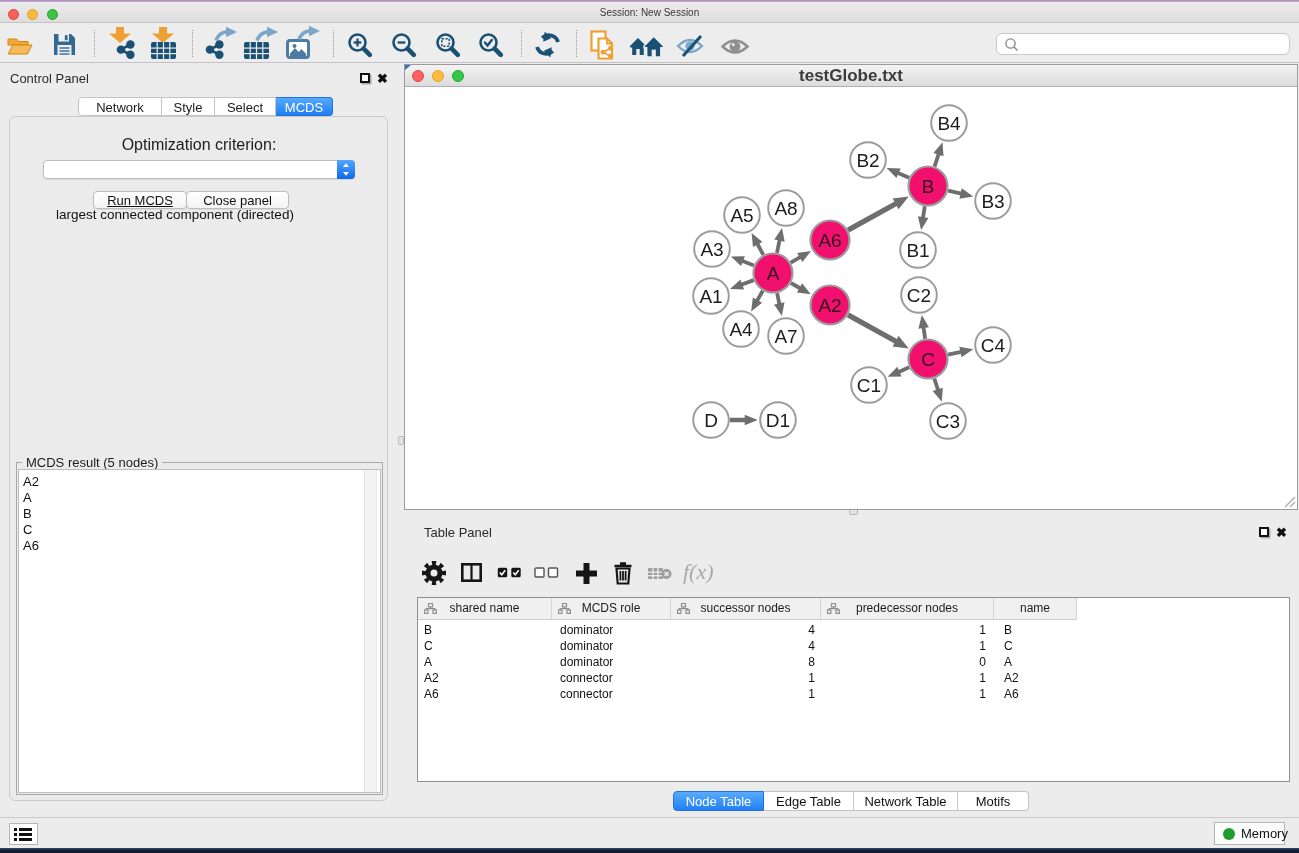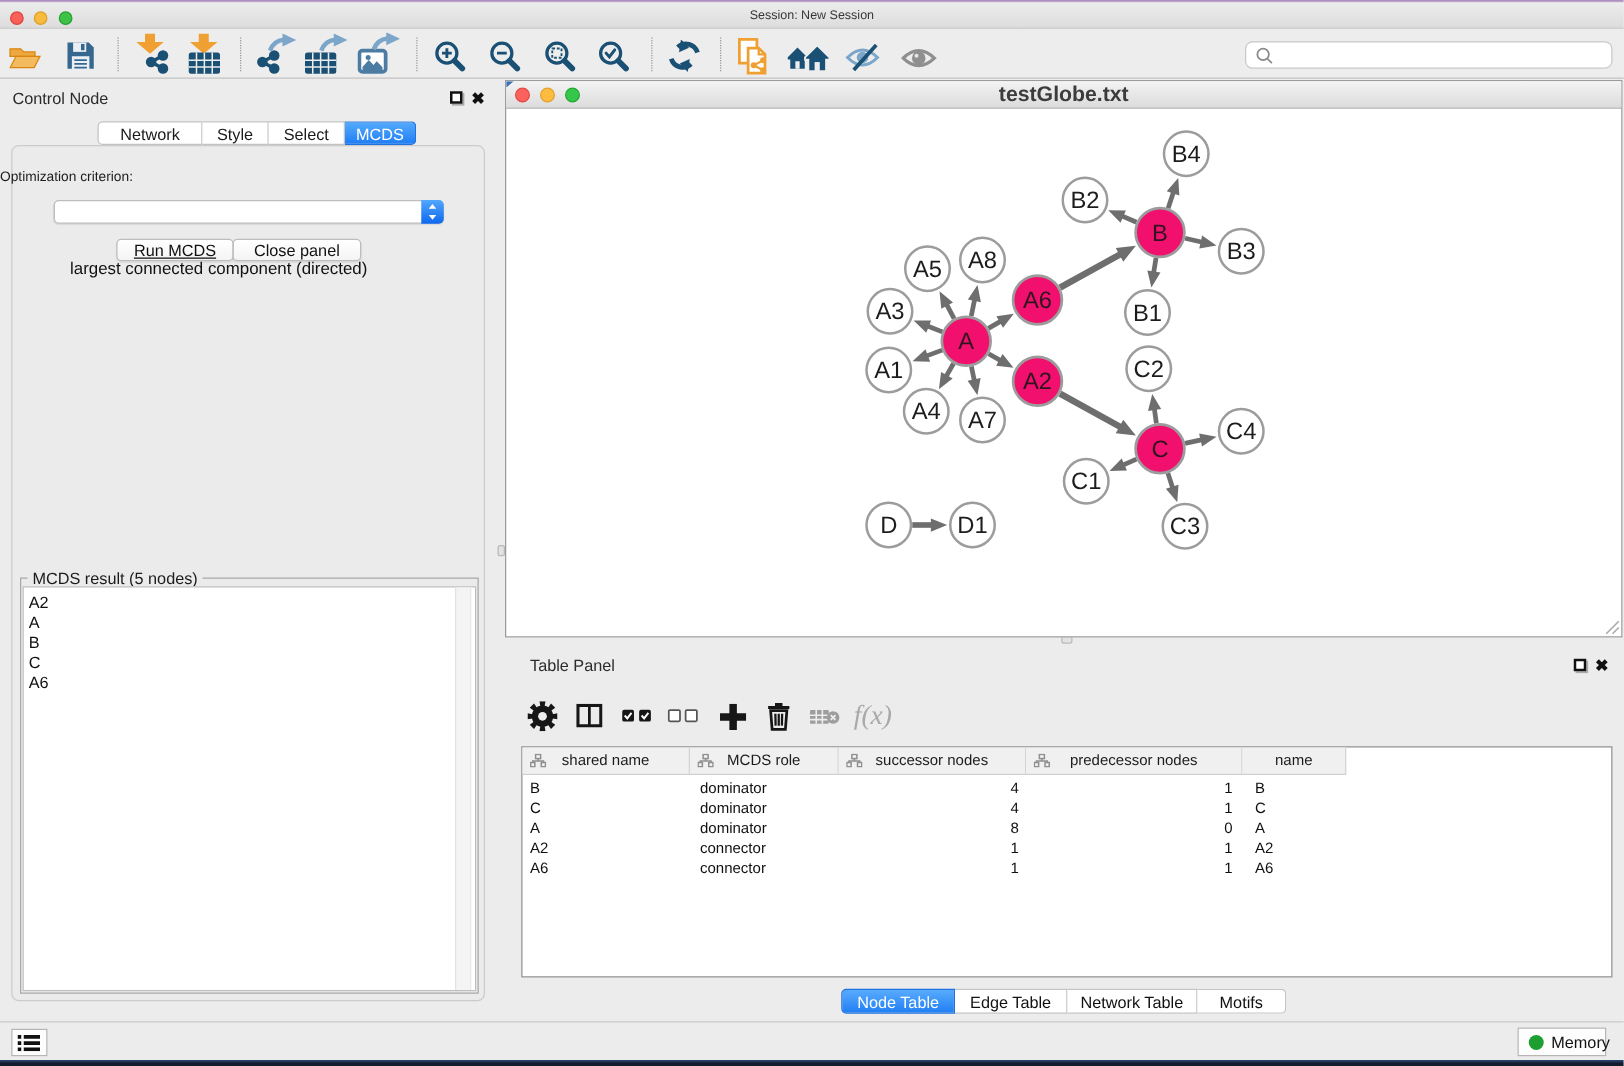--- a/index.html
+++ b/index.html
@@ -15,21 +15,21 @@
 #searchbox{left:996px;top:9px;width:294px;height:22px;background:#fff;border:1px solid #c9c9c9;border-radius:6px;}
 
 #cp-title{left:10px;top:71px;font-size:13px;color:#2b2b2b;}
 .hdr-float{width:10px;height:10px;border:2px solid #111;background:#fff;box-shadow:1.5px 1.5px 0 #aaa;}
 .hdr-x{font-size:13px;font-weight:bold;color:#111;line-height:11px;}
 #cp-panel{left:9px;top:116px;width:379px;height:685px;background:#ebebeb;border:1px solid #cbcbcb;border-radius:6px;}
 .tabrow{display:flex;}
 .tab{height:19px;line-height:19px;font-size:13px;color:#1a1a1a;background:#fff;border:1px solid #c4c4c4;border-left:none;text-align:center;}
 .tab.first{border-left:1px solid #c4c4c4;border-radius:4px 0 0 4px;}
 .tab.sel{background:linear-gradient(#55aafd,#1f7ef4);color:#fff;border-color:#1f72e0;border-radius:0 4px 4px 0;}
-#optlabel{left:0;top:136px;width:398px;font-size:11px;color:#1d1d1d;}
+#optlabel{left:0;top:136px;width:398px;text-align:center;font-size:16px;color:#1d1d1d;}
 #dropdown{left:43px;top:160px;width:312px;height:19px;background:#fff;border:1px solid #bdbdbd;border-radius:4px;box-shadow:0 1px 1px rgba(0,0,0,.08);}
 #dropdown .dtext{position:absolute;left:12px;top:0;font-size:13.5px;line-height:18px;color:#111;margin-top:45px;}
 #dropdown .spin{position:absolute;right:-1px;top:-1px;width:18px;height:19px;border-radius:0 4px 4px 0;background:linear-gradient(#52a7fd,#0f68ee);}
 .btn{height:18px;line-height:17px;background:linear-gradient(#ffffff,#f4f4f4);border:1px solid #bdbdbd;border-radius:4px;font-size:13px;color:#111;text-align:center;box-shadow:0 1px 1px rgba(0,0,0,.07);}
 #groupbox{left:16px;top:462px;width:367px;height:333px;border:1px solid #a9a9a9;}
 #grouptitle{left:22px;top:455px;background:#ebebeb;padding:0 4px;font-size:13px;color:#1c1c1c;}
 #mcdslist{left:18px;top:469px;width:363px;height:324px;background:#fff;border:1px solid #bdbdbd;font-size:13px;color:#111;}
 #mcdslist div{padding-left:4px;height:16px;line-height:16px;}
 #mcdslist{padding-top:4px;}
 #mcdsscroll{left:364px;top:470px;width:13px;height:322px;background:#f4f4f4;border-left:1px solid #e2e2e2;border-right:1px solid #e9e9e9;}
@@ -206,21 +206,21 @@
   <div class="abs tsep" style="left:521px;"></div>
   <div class="abs tsep" style="left:576px;"></div>
   <div class="abs" id="searchbox">
     <svg width="16" height="16" style="position:absolute;left:7px;top:3px">
         <circle cx="6.5" cy="6.5" r="4.6" fill="none" stroke="#8a8a8a" stroke-width="1.4"></circle>
         <line x1="10" y1="10" x2="13.5" y2="13.5" stroke="#8a8a8a" stroke-width="1.4"></line>
       </svg>
   </div>
 </div>
 
-<div class="abs" id="cp-title">Control Node</div>
+<div class="abs" id="cp-title">Control Panel</div>
 <div class="abs hdr-float" style="left:360px;top:73px;"></div>
 <div class="abs hdr-x" style="left:377px;top:73px;">✖</div>
 <div class="abs" id="cp-panel"></div>
 <div class="abs tabrow" style="left:78px;top:97px;">
   <div class="tab first" style="width:84px;">Network</div>
   <div class="tab" style="width:53px;">Style</div>
   <div class="tab" style="width:61px;">Select</div>
   <div class="tab sel" style="width:57px;">MCDS</div>
 </div>
 <div class="abs" id="optlabel">Optimization criterion:</div>

